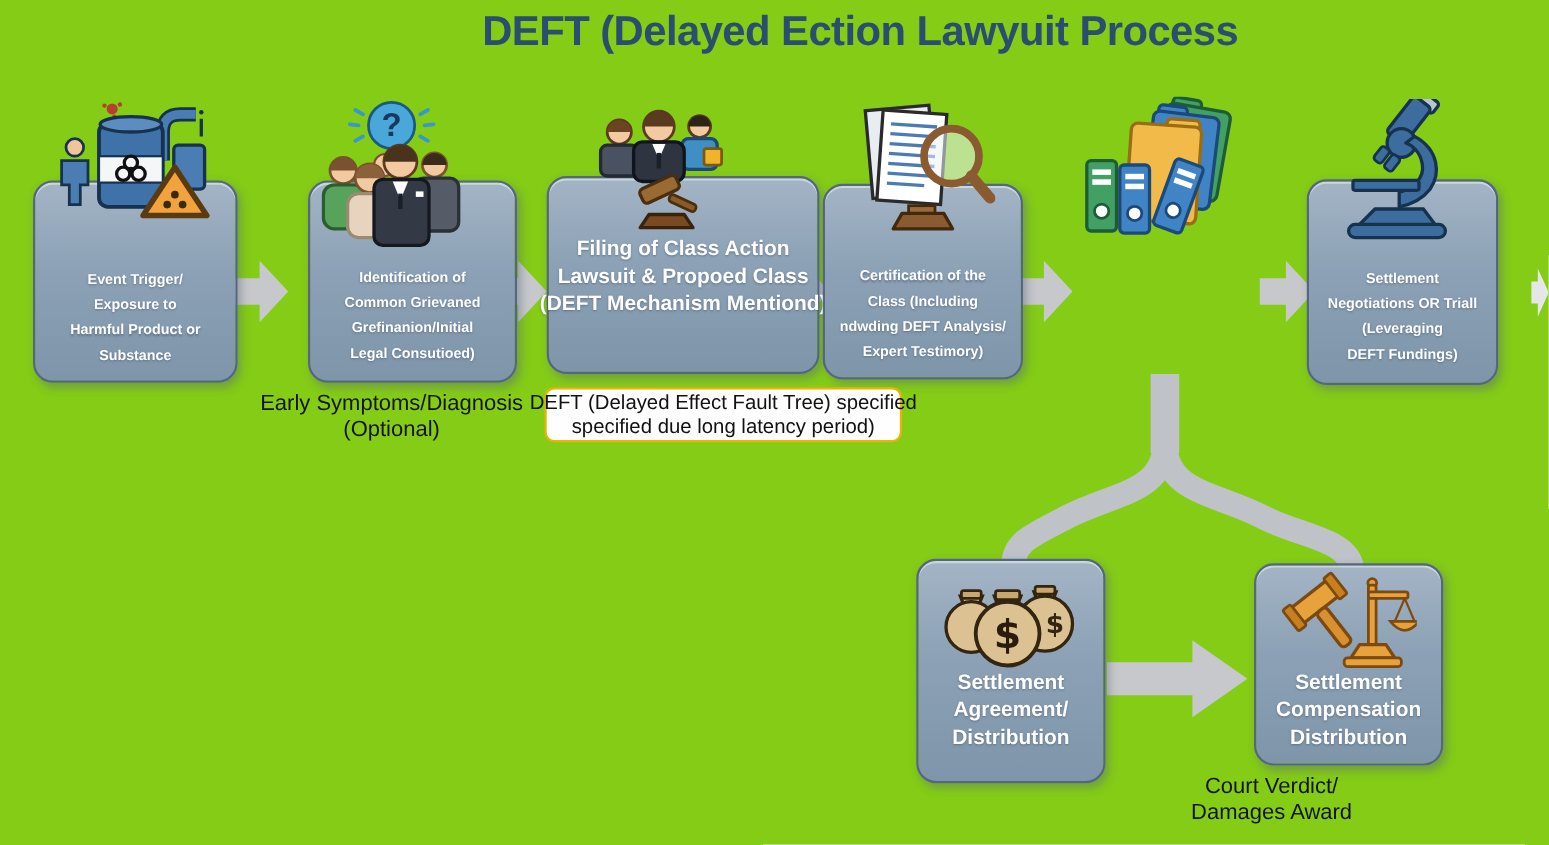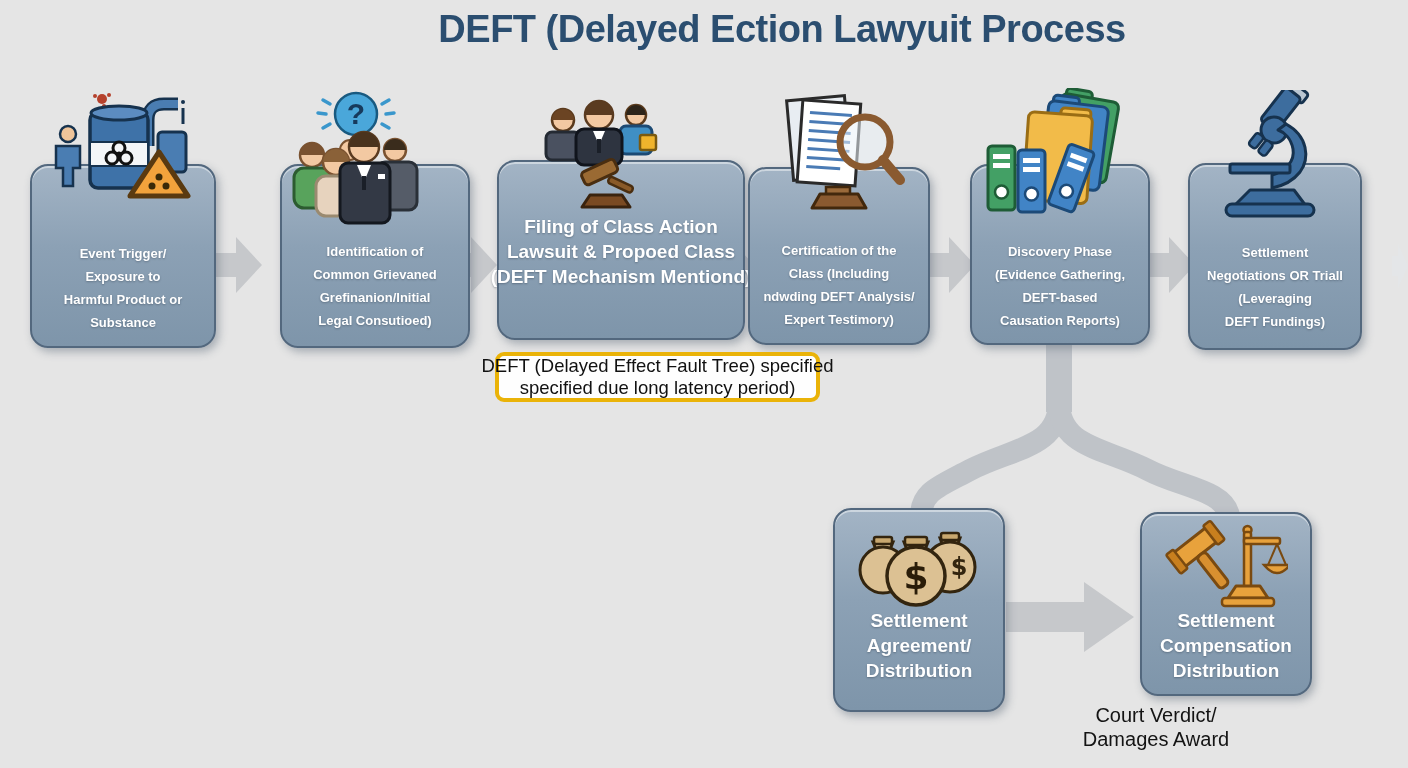--- a/index.html
+++ b/index.html
@@ -1,19 +1,19 @@
 <!DOCTYPE html>
 <html><head>
 <meta charset="utf-8">
 <style>
   * { margin:0; padding:0; box-sizing:border-box; }
   html,body { background:#ffffff; }
   .canvas {
     position:relative; width:1408px; height:768px; overflow:hidden;
-    background:#e5e5e5;
+    background:#84cc16;
     font-family:"Liberation Sans", sans-serif;
   }
   .title {
     position:absolute; left:402px; top:8px; width:760px;
     text-align:center; font-size:38px; font-weight:700;
     letter-spacing:-0.5px; color:#2b4e70;
   }
   .box {
     position:absolute; z-index:2;
     background:linear-gradient(180deg,#a3b4c5 0%, #8 da2b5 45%, #7e95aa 100%);
@@ -30,21 +30,21 @@
   .box-label.big { font-size:19px; line-height:25px; }
   .icon { position:absolute; z-index:3; }
   .arrow { position:absolute; z-index:1; }
   .caption {
     position:absolute; transform:translateX(-50%); z-index:2;
     white-space:pre; text-align:center; color:#141414;
     font-size:20px; line-height:23px; font-weight:400;
   }
   .note {
     position:absolute; z-index:2; display:flex; align-items:center; justify-content:center;
-    background:#fefefe; border:4px solid #eab308; border-radius:9px;
+    background:#fefefe; border:2px solid #eab308; border-radius:9px;
     white-space:pre; text-align:center; color:#111111;
     font-size:18.5px; line-height:22px;
   }
   .connector { position:absolute; z-index:1; }
 </style>
 </head>
 <body>
 
 <div class="canvas">
 
@@ -95,26 +95,20 @@
   <div class="box" style="left:497px; top:160px; width:248px; height:180px;">
     <div class="box-label big" style="top:52px;">Filing of Class Action
 Lawsuit &amp; Propoed Class
 (DEFT Mechanism Mentiond)</div>
   </div>
   <div class="box" style="left:748px; top:167px; width:182px; height:178px;">
     <div class="box-label" style="top:70px;">Certification of the
 Class (Including
 ndwding DEFT Analysis/
 Expert Testimory)</div>
-  </div>
-  <div class="box" style="left:970px; top:164px; width:180px; height:181px;">
-    <div class="box-label" style="top:74px;">Discovery Phase
-(Evidence Gathering,
-DEFT-based
-Causation Reports)</div>
   </div>
   <div class="box" style="left:1188px; top:163px; width:174px; height:187px;">
     <div class="box-label" style="top:76px;">Settlement
 Negotiations OR Triall
 (Leveraging
 DEFT Fundings)</div>
   </div>
   <div class="box" style="left:833px; top:508px; width:172px; height:204px;">
     <div class="box-label big" style="top:98px;">Settlement
 Agreement/
@@ -293,18 +287,20 @@
     <circle cx="89.5" cy="12" r="4" fill="#e8a23c" stroke="#7a4a10" stroke-width="2.5"></circle>
     <rect x="86" y="14" width="7" height="56" rx="2" fill="#e8a23c" stroke="#7a4a10" stroke-width="2.5"></rect>
     <rect x="86" y="20" width="36" height="6" rx="2" fill="#e8a23c" stroke="#7a4a10" stroke-width="2.5"></rect>
     <line x1="119" y1="26" x2="110" y2="47" stroke="#7a4a10" stroke-width="2"></line>
     <line x1="119" y1="26" x2="128" y2="47" stroke="#7a4a10" stroke-width="2"></line>
     <path d="M106,47 Q119,63 132,47 Z" fill="#e8a23c" stroke="#7a4a10" stroke-width="2.5"></path>
     <polygon points="70,80 110,80 102,68 78,68" fill="#e8a23c" stroke="#7a4a10" stroke-width="3" stroke-linejoin="round"></polygon>
     <rect x="64" y="80" width="52" height="8" rx="3" fill="#e8a23c" stroke="#7a4a10" stroke-width="2.5"></rect>
   </svg>
 
+  <div class="caption" style="left:356px; top:356px;">Early Symptoms/Diagnosis
+(Optional)</div>
   <div class="note" style="left:495px; top:352px; width:325px; height:50px;">DEFT (Delayed Effect Fault Tree) specified
 specified due long latency period)</div>
   <div class="caption" style="left:1156px; top:703px; line-height:24px;">Court Verdict/
 Damages Award</div>
 
 </div>
 
 </body></html>

